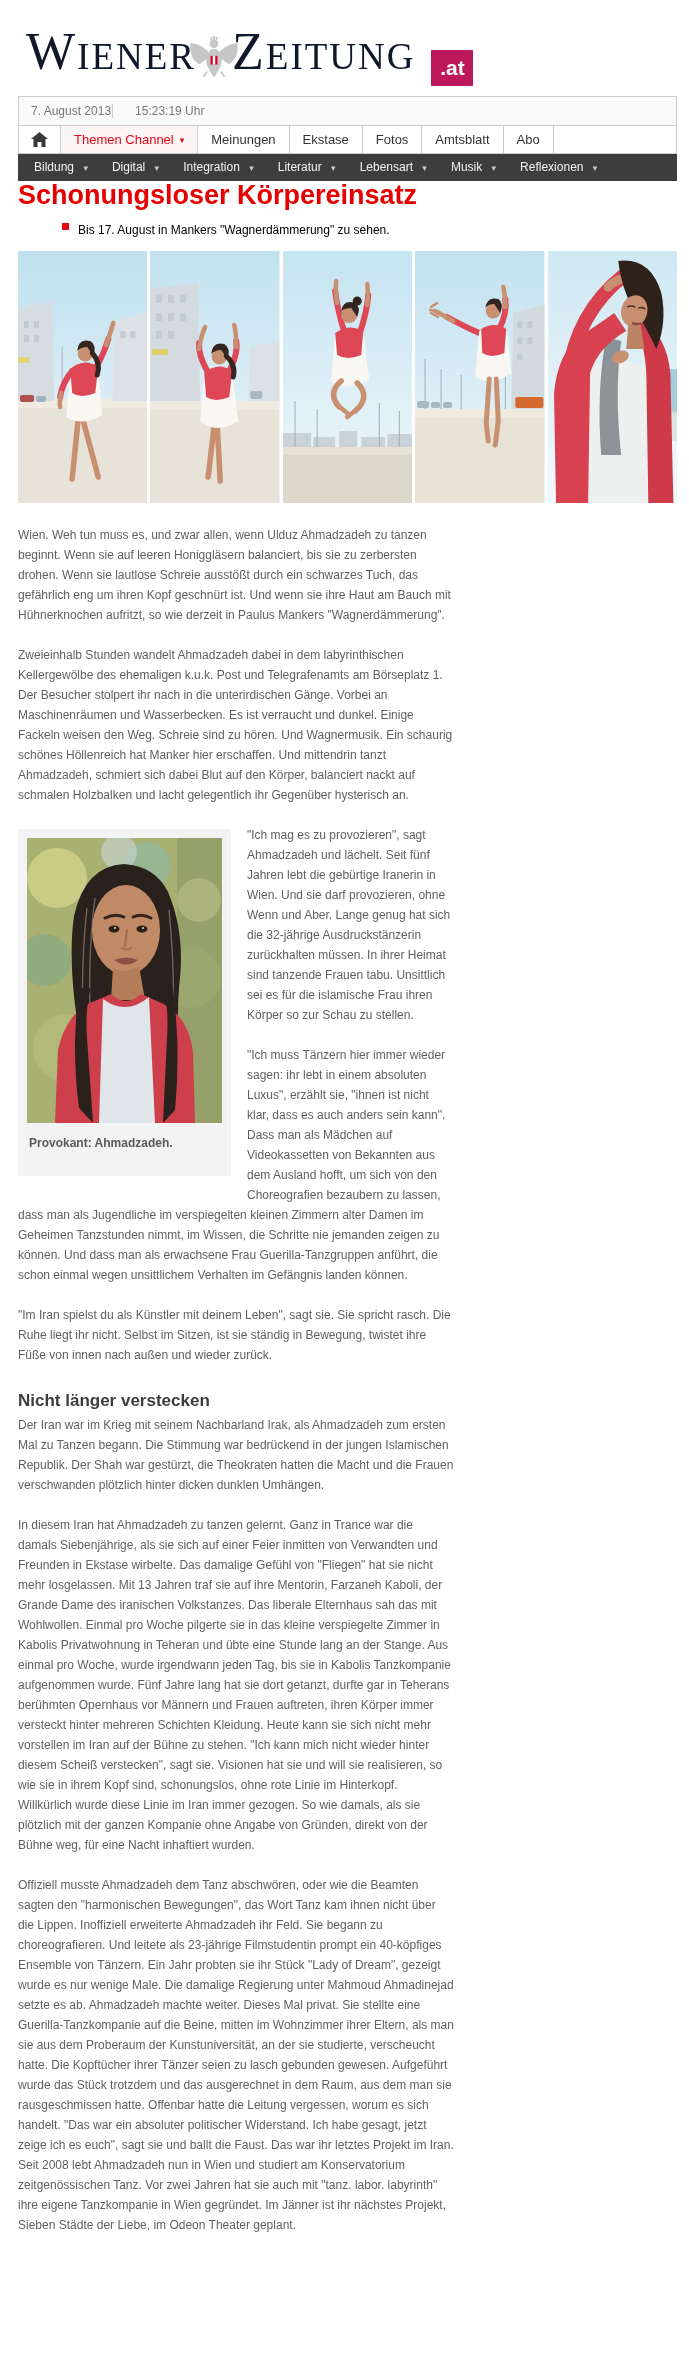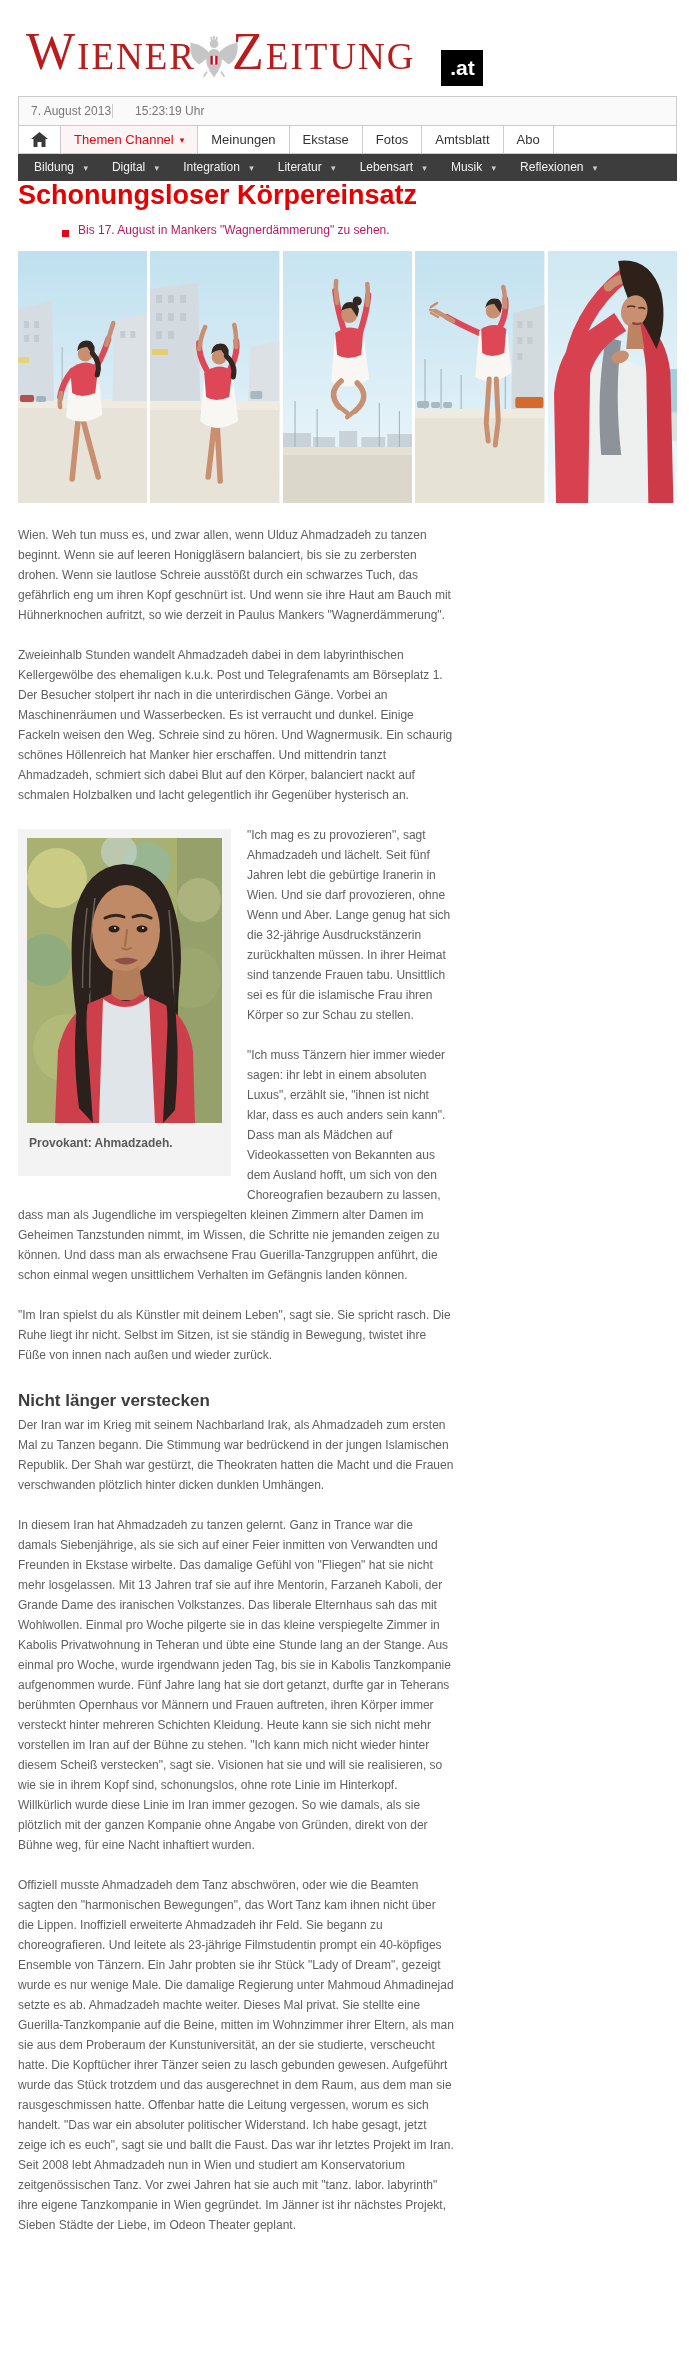--- a/index.html
+++ b/index.html
@@ -4,26 +4,26 @@
 <style>
   html,body{margin:0;padding:0;background:#fff;}
   body{font-family:"Liberation Sans","DejaVu Sans",sans-serif;color:#333;}
   .page{width:689px;min-height:2369px;background:#fff;position:relative;}
   .content{width:659px;margin-left:18px;}
 
   
   .masthead{padding:26px 0 10px 8px;white-space:nowrap;}
   .brand-link{text-decoration:none;color:#141414;display:inline-block;}
   .brand-word{display:inline-block;font-family:"Liberation Serif","DejaVu Serif",serif;
-    text-transform:uppercase;font-size:37px;letter-spacing:2px;color:#b91c1c;line-height:1;}
+    text-transform:uppercase;font-size:37px;letter-spacing:2px;color:#0f172a;line-height:1;}
   .brand-word::first-letter{font-size:52px;}
   .eagle-wrap{display:inline-block;width:52px;height:52px;vertical-align:-12px;margin:0 -8px;position:relative;z-index:0;}
   .brand-word{position:relative;z-index:1;}
-  .tld-box{display:inline-block;vertical-align:-6px;margin-left:26px;width:42px;height:36px;
-    background:#000000;color:#fff;font-weight:bold;font-size:21px;text-align:center;line-height:36px;}
+  .tld-box{display:inline-block;vertical-align:-6px;margin-left:16px;width:42px;height:36px;
+    background:#be185d;color:#fff;font-weight:bold;font-size:21px;text-align:center;line-height:36px;}
 
   
   .datebar{border:1px solid #ccc;background:#fafafa;font-size:12px;color:#777;
     padding:7px 12px;display:flex;align-items:center;box-sizing:border-box;}
   .datebar .time{border-left:1px solid #ccc;margin-left:1px;padding-left:22px;}
 
   
   .mainnav{display:flex;border:1px solid #ccc;border-top:none;background:#fff;box-sizing:border-box;align-items:stretch;}
   .home-tab{display:flex;align-items:center;padding:5px 12px;border-right:1px solid #ccc;cursor:pointer;}
   .nav-item{display:flex;align-items:center;padding:6px 13px;font-size:13px;color:#333;
@@ -40,21 +40,21 @@
   .breadcrumb{border:1px solid #ccc;border-top:none;padding:8px 12px;font-size:12px;color:#555;
     display:flex;align-items:center;box-sizing:border-box;}
   .crumb-label{color:#e30613;font-weight:bold;margin-right:10px;}
   .crumb{color:#555;text-decoration:none;}
   .crumb + .crumb{border-left:1px solid #ccc;margin-left:10px;padding-left:10px;}
 
   
   .kicker{font-size:15px;font-weight:bold;color:#333;line-height:1.35;margin:16px 0 10px 0;width:540px;}
   .headline{font-size:27px;font-weight:bold;color:#e60000;margin:0 0 12px 0;line-height:1.1;}
   .byline{font-size:13px;color:#999;margin:0 0 12px 0;}
-  .info-bullet{display:flex;align-items:flex-end;font-size:12px;color:#be185d;margin:0 0 14px 0;padding-left:44px;}
+  .info-bullet{display:flex;align-items:flex-start;font-size:12px;color:#000000;margin:0 0 14px 0;padding-left:44px;}
   .sq{width:7px;height:7px;background:#e30613;margin-right:9px;flex:none;}
 
   
   .strip{display:flex;gap:3px;width:659px;}
   .strip-photo{flex:1;margin:0;padding:0;height:252px;overflow:hidden;}
   .strip-photo svg{display:block;width:100%;height:252px;}
   .lead-caption{background:#f3f3f3;font-size:12px;font-weight:bold;color:#5a5a5a;
     padding:9px 11px;box-sizing:border-box;width:659px;margin-top:3px;line-height:1.4;}
 
   

